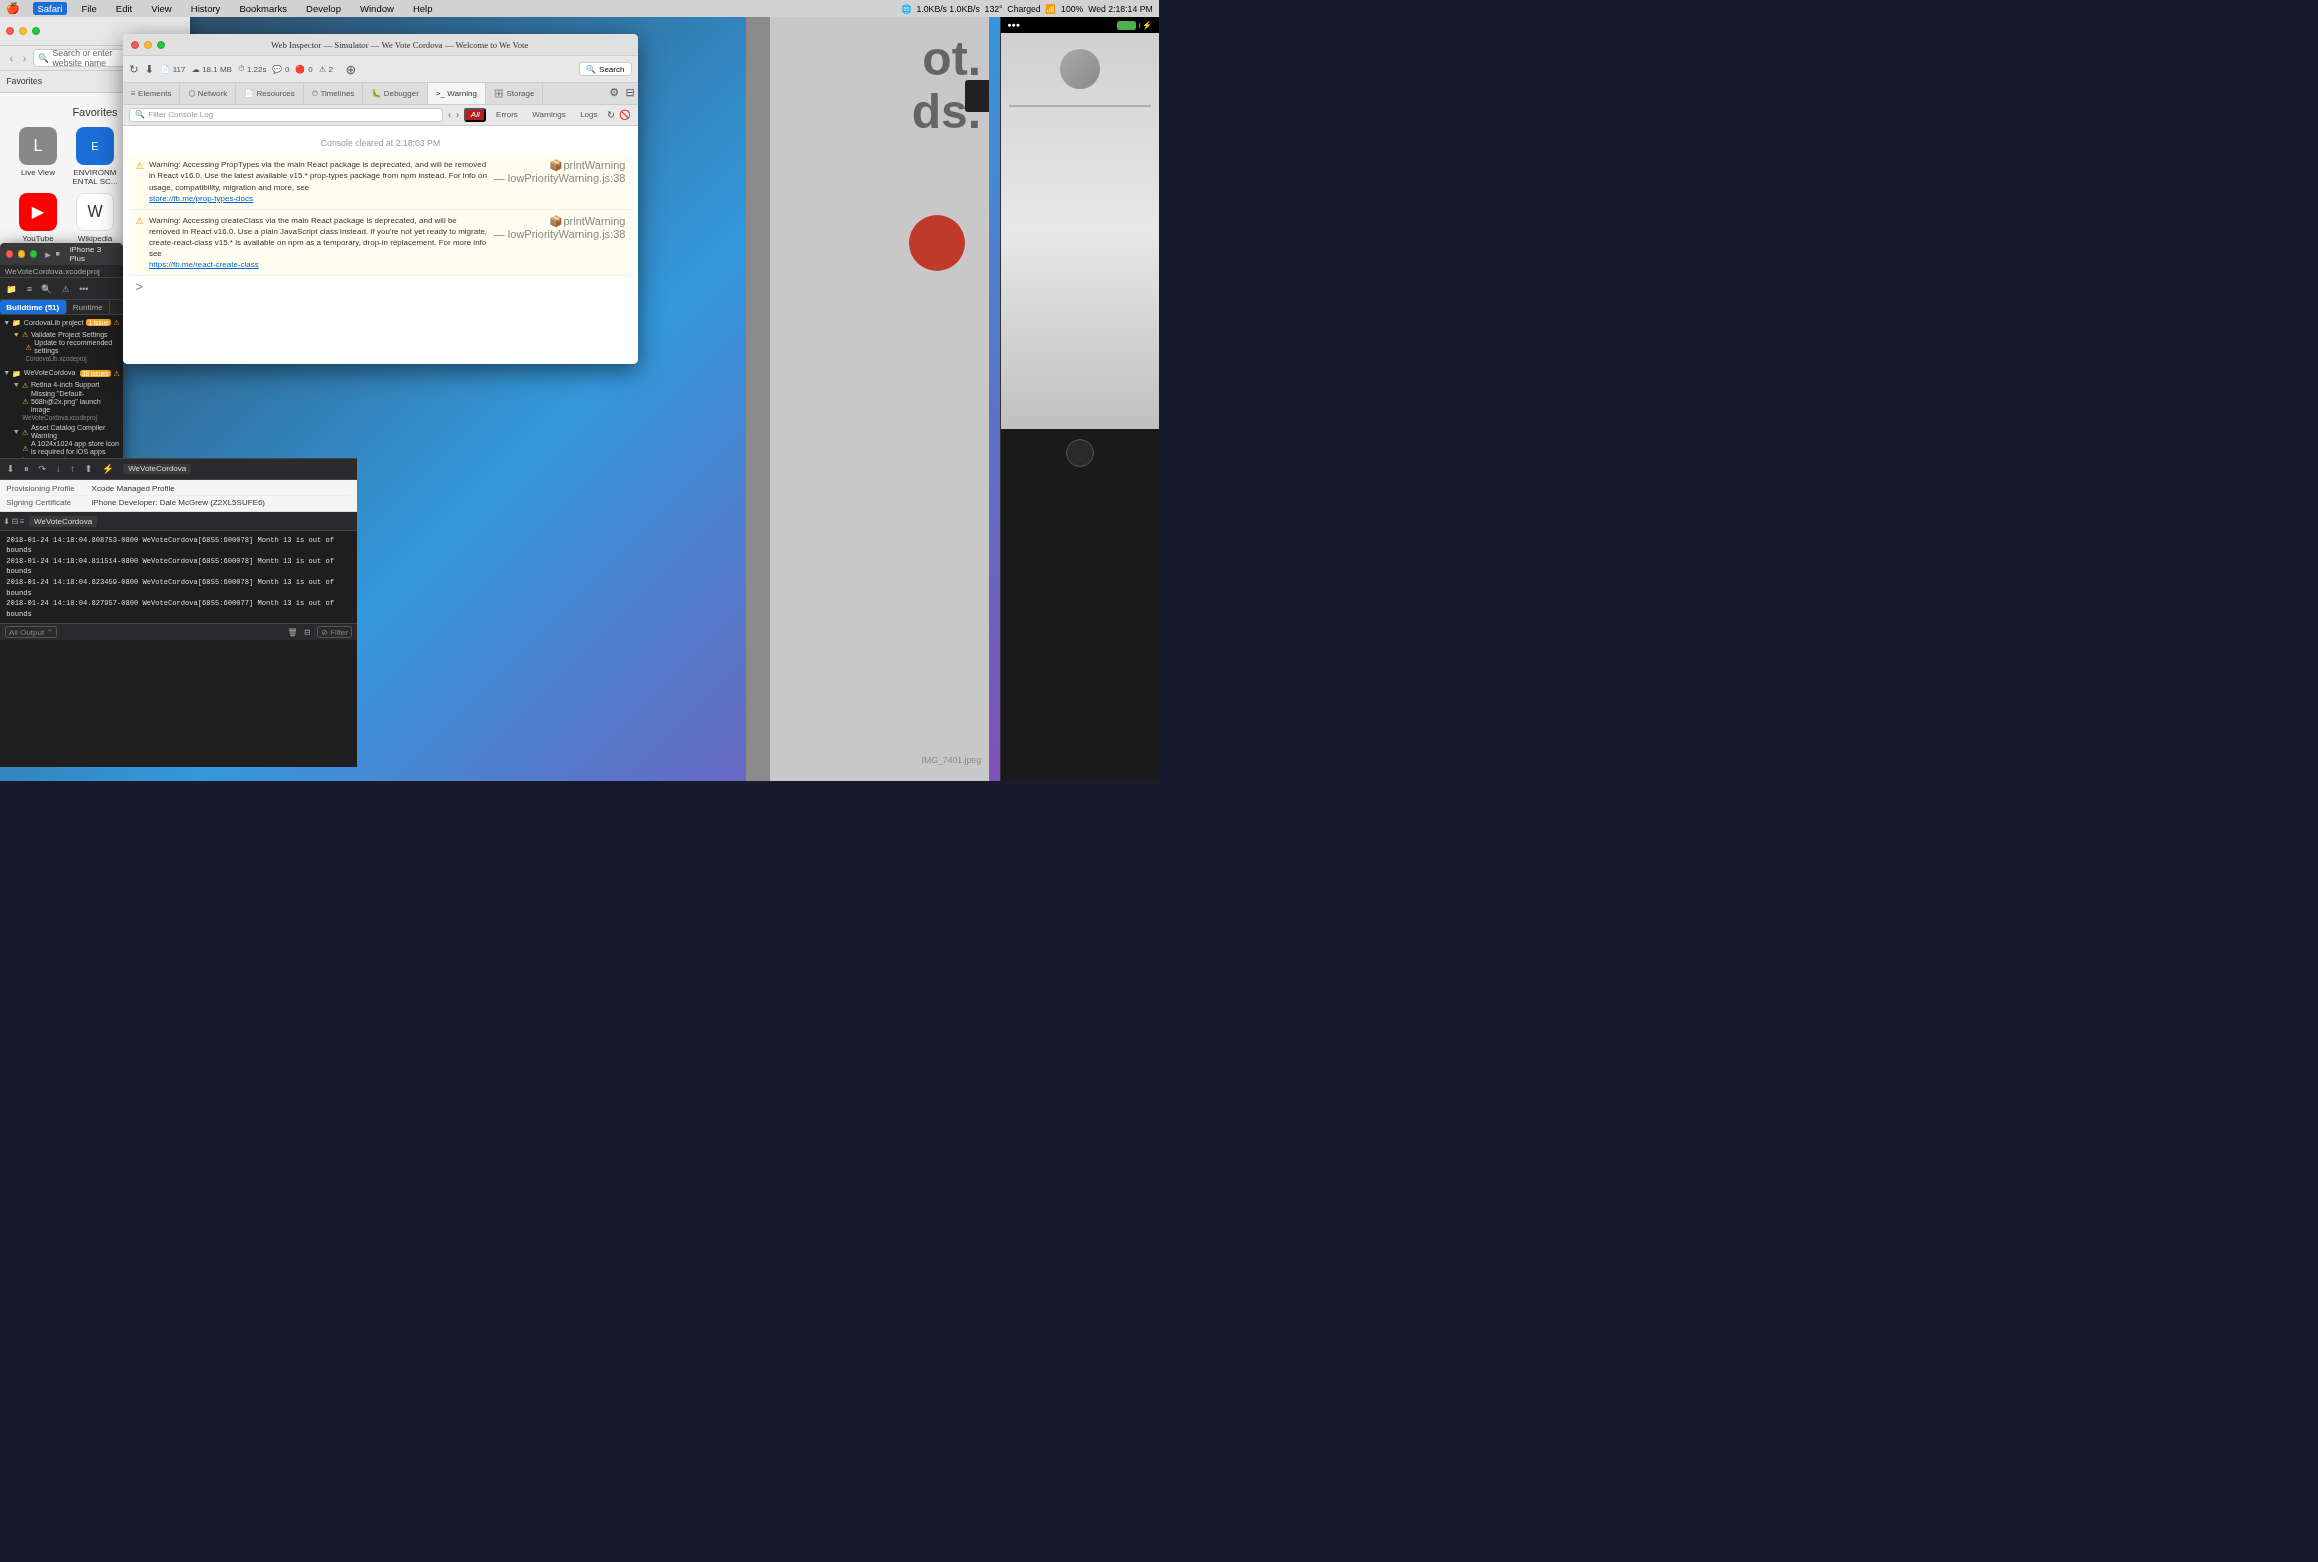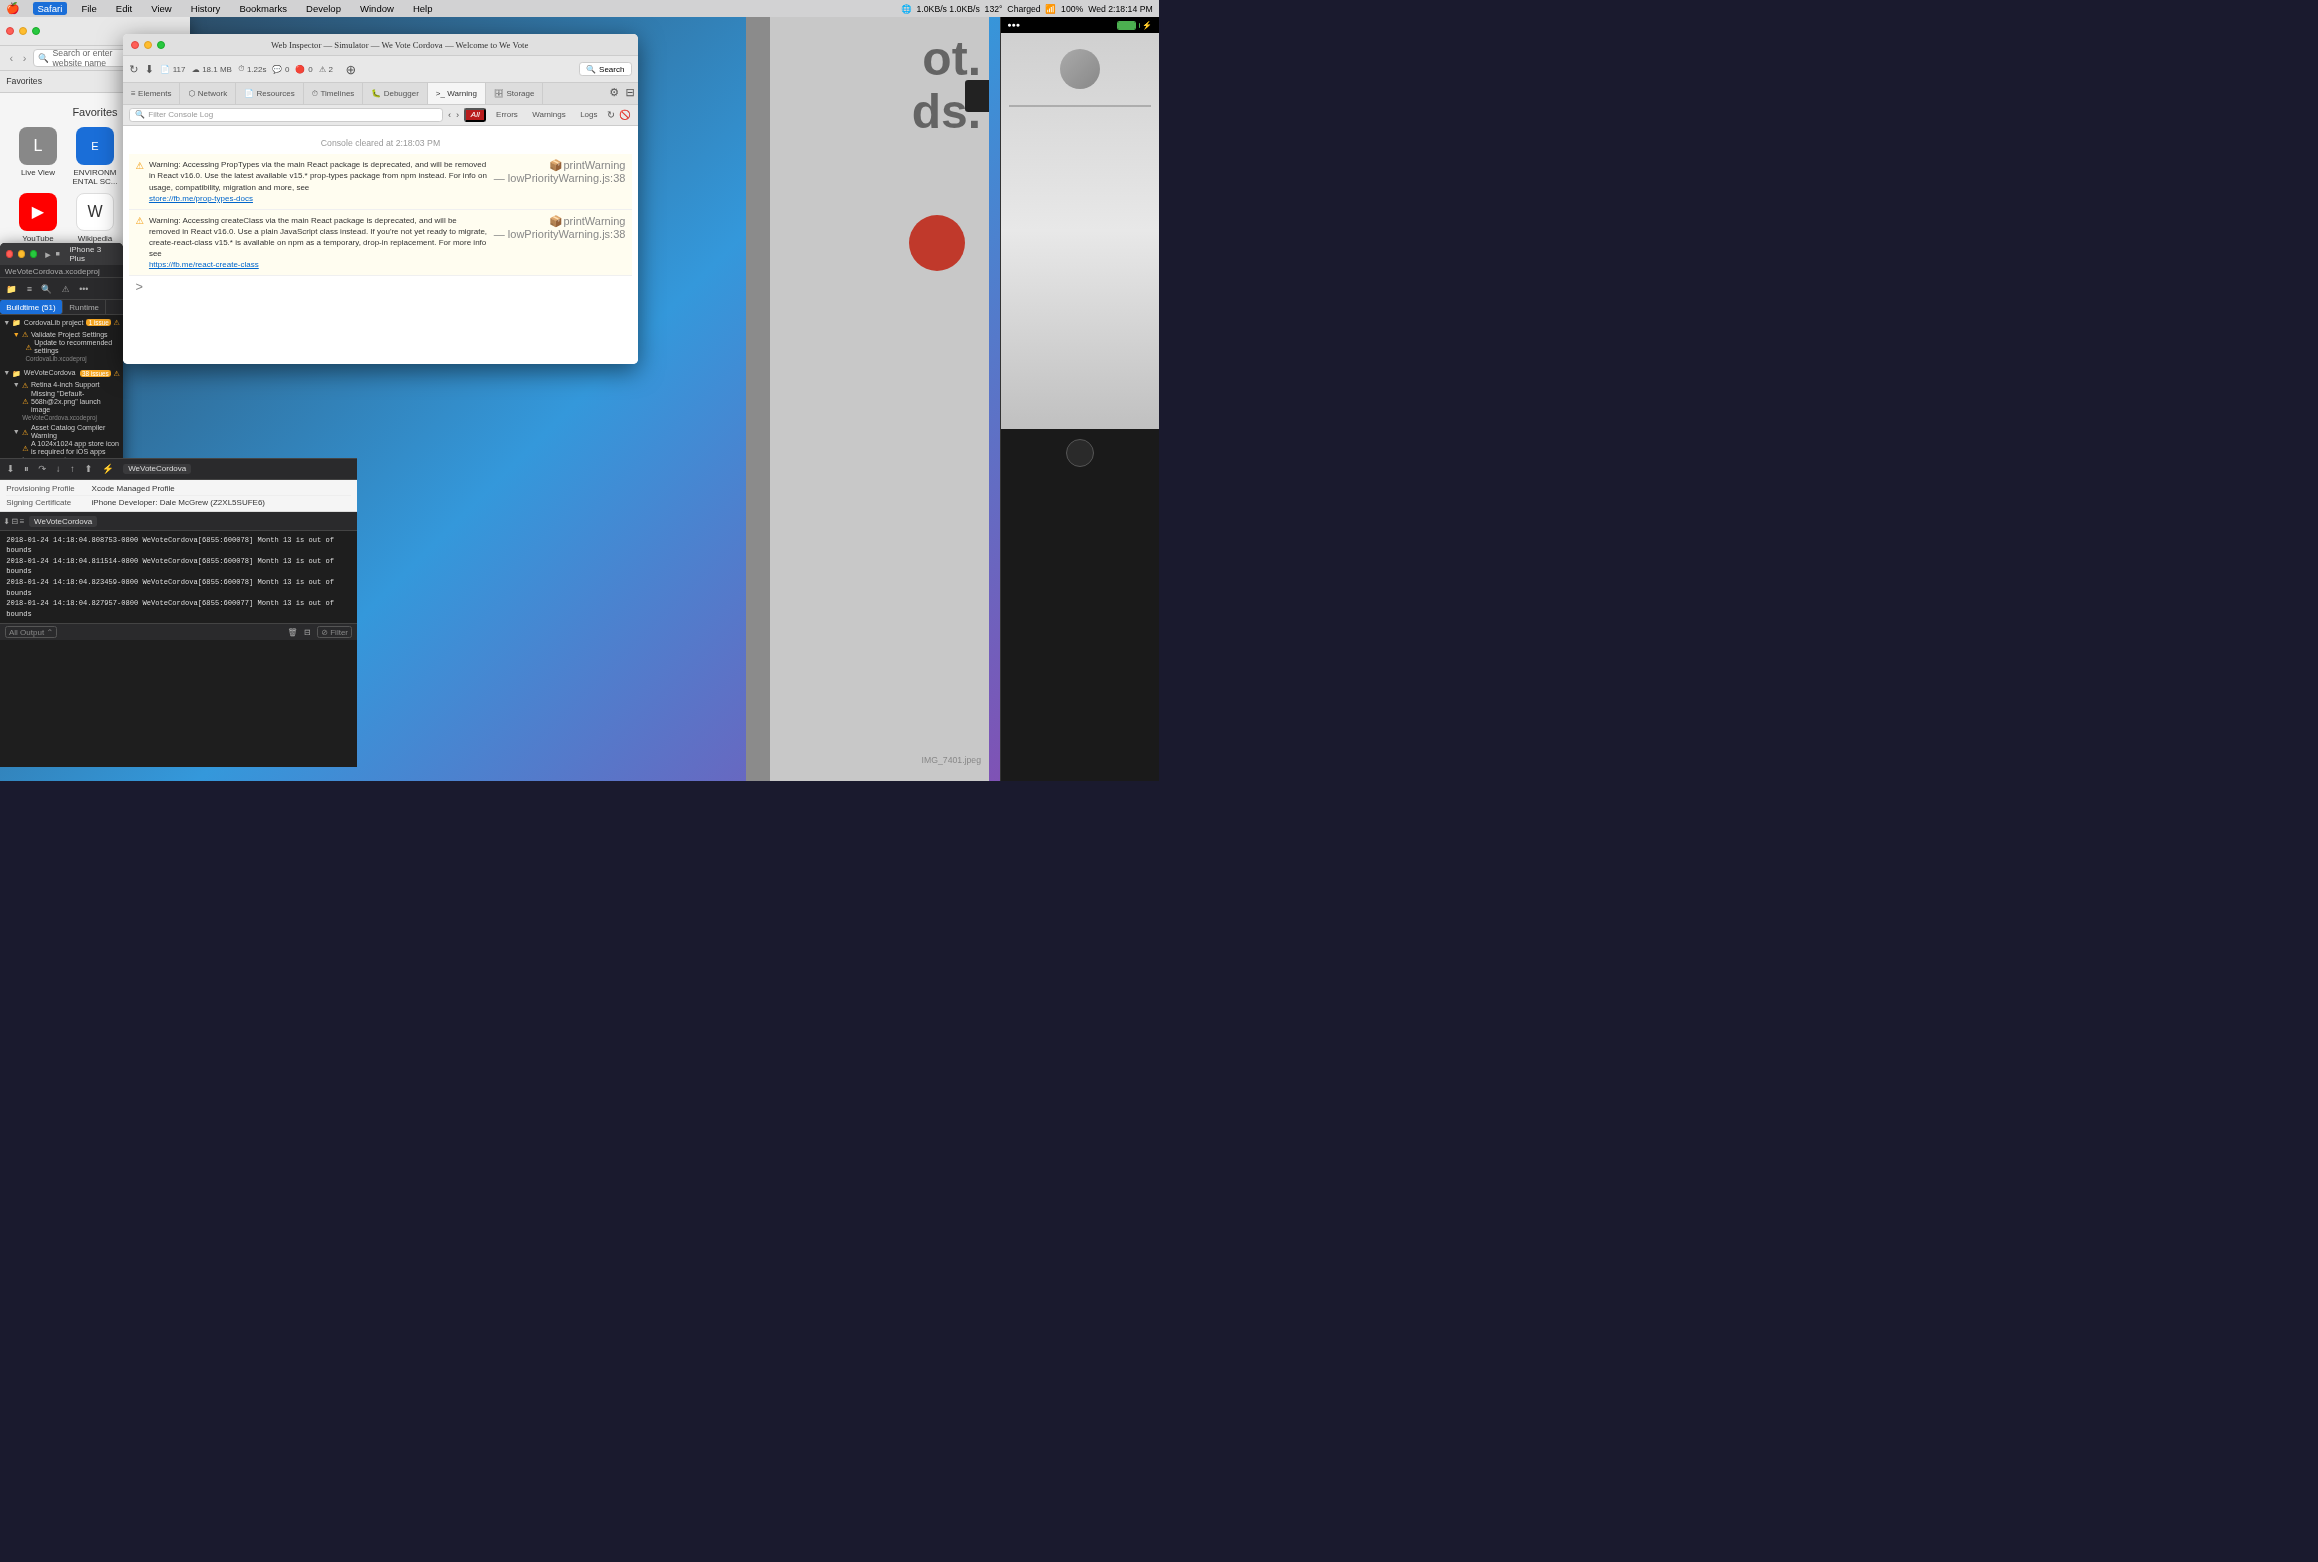--- a/index.html
+++ b/index.html
@@ -225,20 +225,21 @@
       padding: 2.4px 6.3px;
       font-size: 8px;
       color: #aaa;
       cursor: pointer;
       border-right: 0.8px solid #444;
     }
     .xcode-tab.active {
       background: #1a6ed8;
       color: white;
       border-radius: 2.4px;
+      font-weight: bold;
     }
     .xcode-sidebar {
       background: #1e1e1e;
       overflow-y: auto;
       font-size: 8px;
       color: #ddd;
     }
     .issue-group {
       padding: 1.6px 0;
     }

